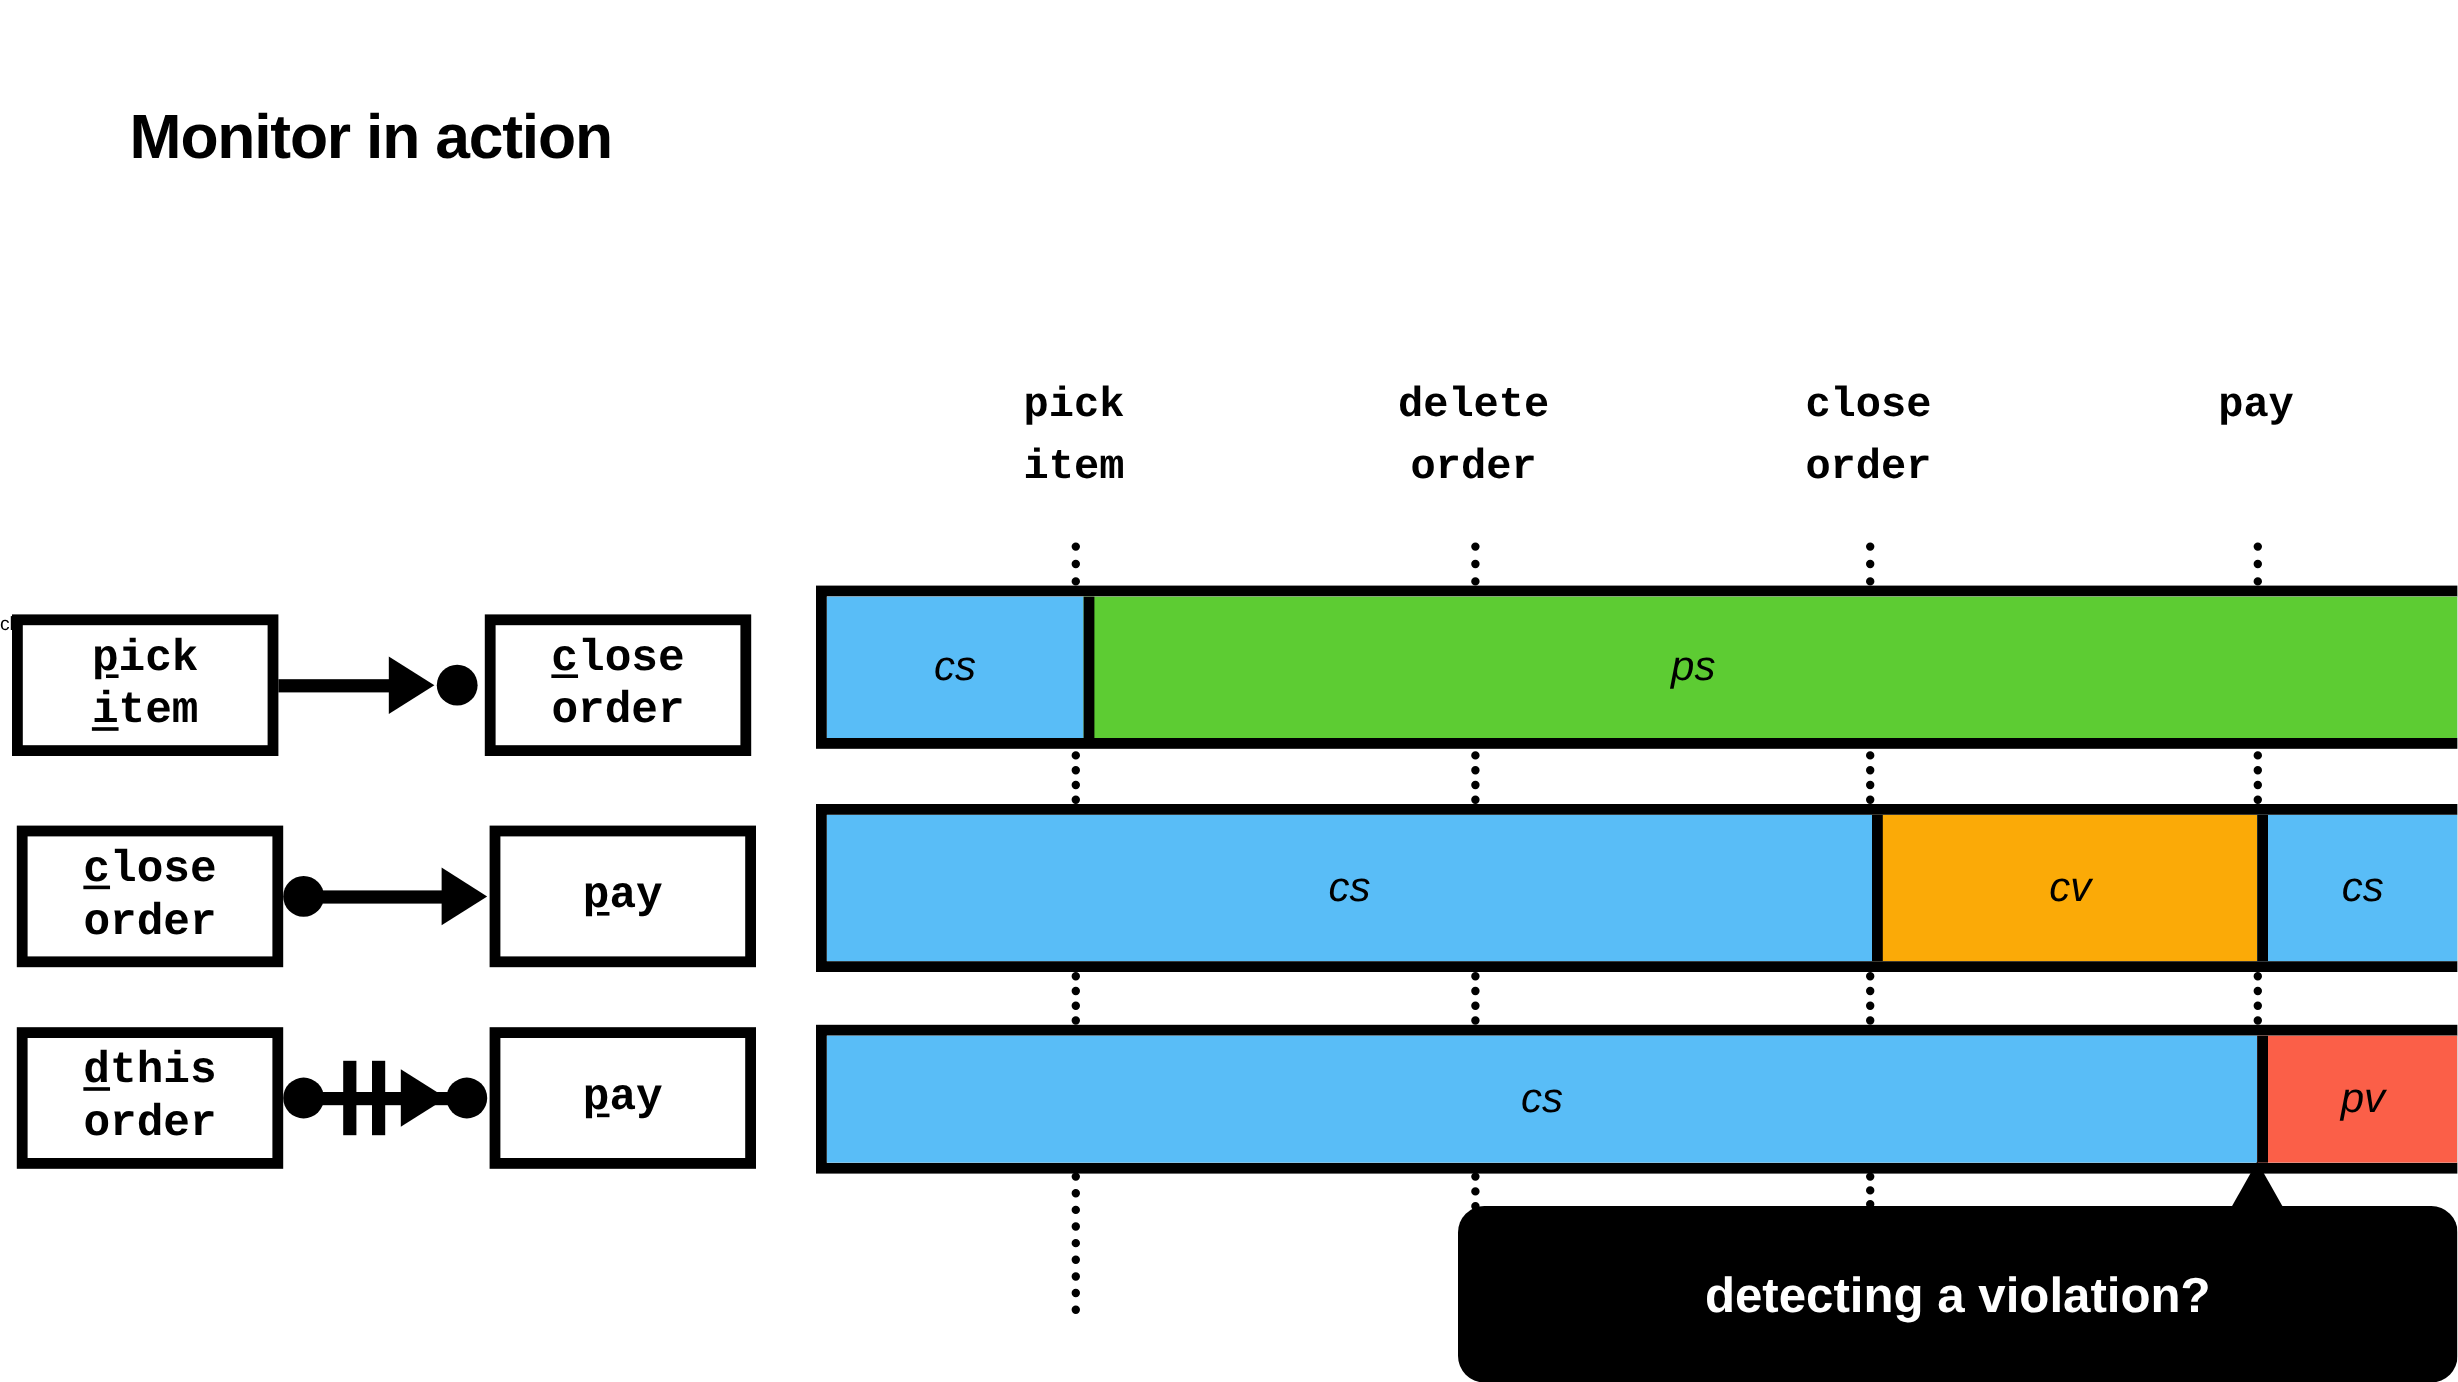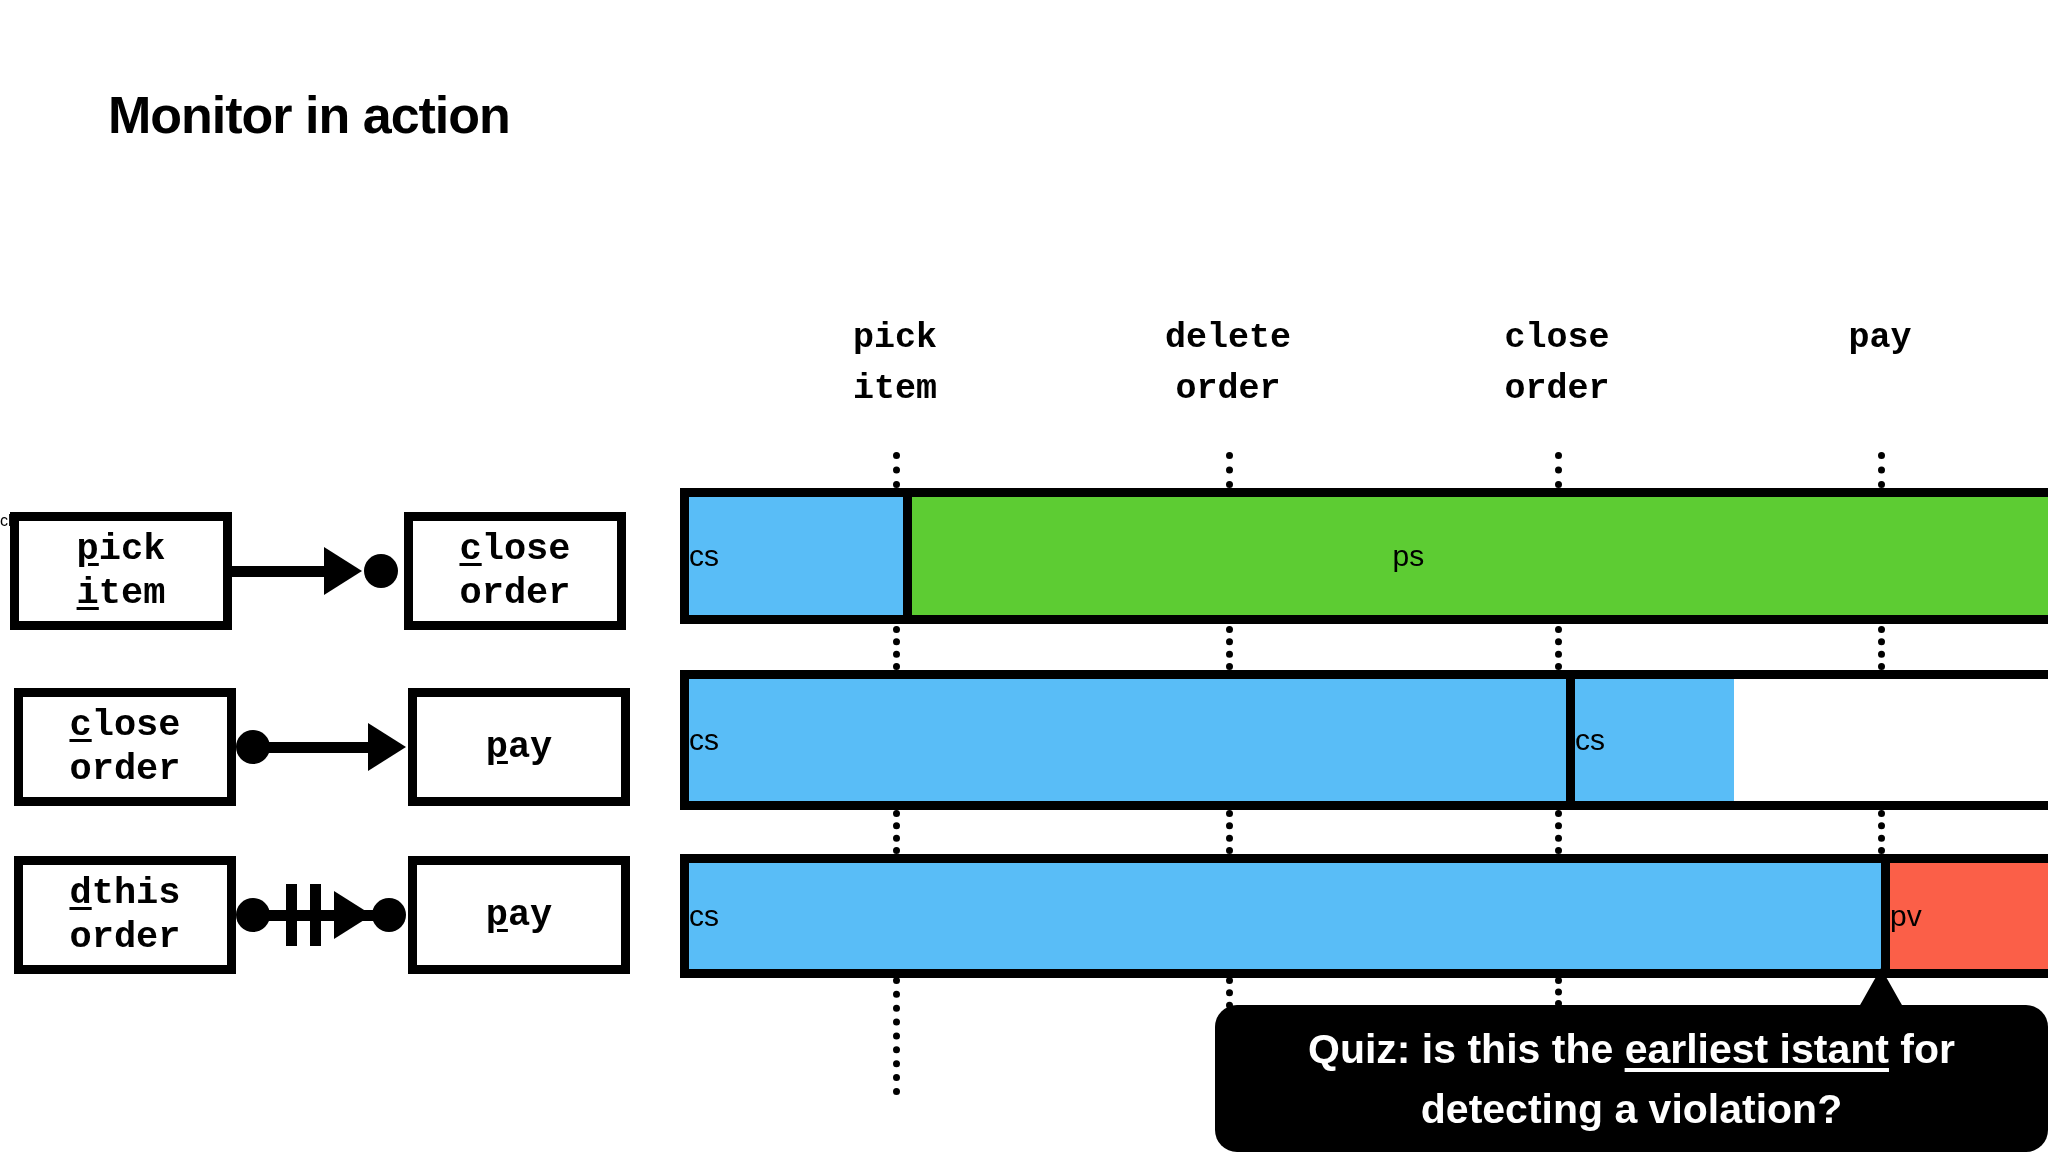--- a/index.html
+++ b/index.html
@@ -129,25 +129,26 @@
     box-sizing: border-box;
     border: 9px solid #000000;
     display: flex;
     overflow: hidden;
   }
   .seg {
     position: relative;
     box-sizing: border-box;
     display: flex;
     align-items: center;
-    justify-content: flex-start;
+    justify-content: center;
     font-family: "Liberation Sans", sans-serif;
-    font-size: 30px;
+    font-size: 35px;
     color: #000000;
     height: 100%;
+    font-style: italic;
   }
   .seg + .seg { border-left: 9px solid #000000; }
 
   
   #callout {
     position: absolute;
     left: 1215px;
     top: 1005px;
     width: 833px;
     height: 147px;
@@ -280,36 +281,36 @@
       </div>
       <div class="seg" style="width:1153px; background:#5DCC33;">
         <span style="position:absolute; left:436px;margin-left:45px;">ps</span>
       </div>
     </div>
 
     <div class="lane" style="left:680px; top:670px; width:1377px; height:140px;">
       <div class="seg" style="width:877px; background:#59BDF7;">
         <span>cs</span>
       </div>
+      <div class="seg" style="width:323px; background:#FBAA07;">
+        <span>cv</span>
+      </div>
       <div class="seg" style="width:168px; background:#59BDF7;">
         <span>cs</span>
       </div>
     </div>
 
     <div class="lane" style="left:680px; top:854px; width:1377px; height:124px;">
       <div class="seg" style="width:1200px; background:#59BDF7;">
         <span>cs</span>
       </div>
       <div class="seg" style="width:168px; background:#FB5F48;">
         <span>pv</span>
       </div>
     </div>
 
     <div id="callout-tail"></div>
     <div id="callout">
-      <div>
-        <span>Quiz: is this the </span><span class="u">earliest istant</span><span> for</span>
-      </div>
       <div>detecting a violation?</div>
     </div>
 
   </div>
 </div>
 
 </body></html>

